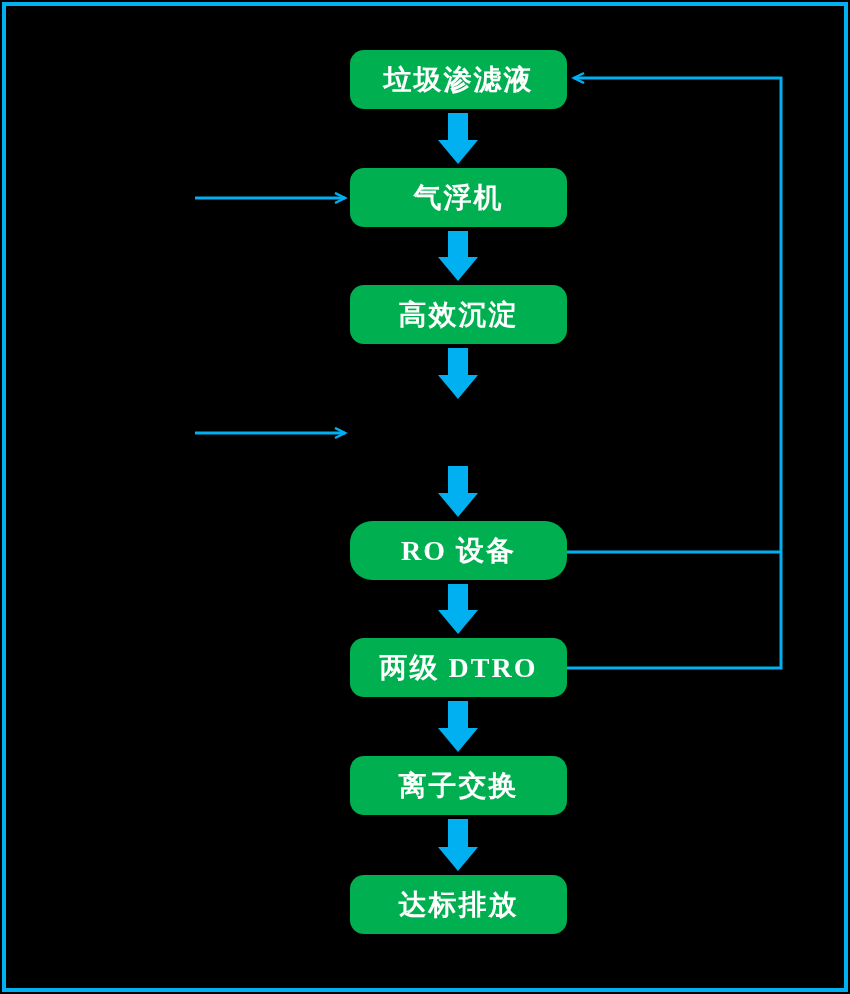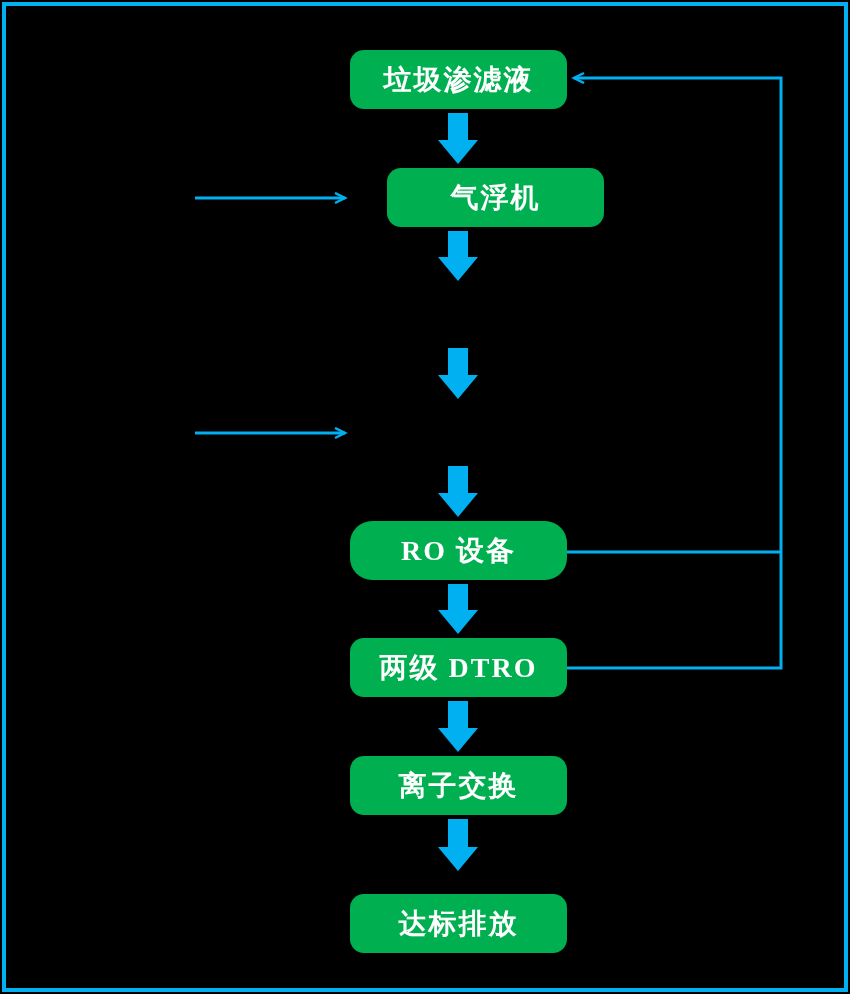--- a/index.html
+++ b/index.html
@@ -38,27 +38,27 @@
     color: var(--node-text);
     font-size: 28px;
     font-weight: bold;
     letter-spacing: 2px;
     display: flex;
     align-items: center;
     justify-content: center;
     white-space: nowrap;
   }
   .node-1 { top: 50px; }
-  .node-2 { top: 168px; margin-left: 37px; }
+  .node-2 { top: 168px; }
   .node-3 { top: 285px; }
   .node-4 { top: 403px; }
   .node-5 { top: 521px; border-radius: 22px; }
   .node-6 { top: 638px; }
   .node-7 { top: 756px; }
-  .node-8 { top: 894px; }
+  .node-8 { top: 875px; }
   svg.wires {
     position: absolute;
     left: 0; top: 0;
     width: 850px;
     height: 994px;
   }
   .thick-arrow { fill: var(--arrow); }
   .thin-line {
     fill: none;
     stroke: var(--arrow);
@@ -92,19 +92,20 @@
 
     <line class="thin-line" marker-end="url(#head)" x1="195" y1="198" x2="345" y2="198"></line>
     <line class="thin-line" marker-end="url(#head)" x1="195" y1="433" x2="345" y2="433"></line>
 
     <polyline class="thin-line" points="567,552 781,552"></polyline>
     <polyline class="thin-line" marker-end="url(#head)" points="567,668 781,668 781,78 574,78"></polyline>
   </svg>
 
   <div class="node node-1">垃圾渗滤液</div>
   <div class="node node-2">气浮机</div>
+  <div class="node node-3">高效沉淀</div>
   <div class="node node-5">RO 设备</div>
   <div class="node node-7">离子交换</div>
   <div class="node node-6">两级 DTRO</div>
   <div class="node node-8">达标排放</div>
 
   <div class="frame"></div>
 </div>
 
 </body></html>

